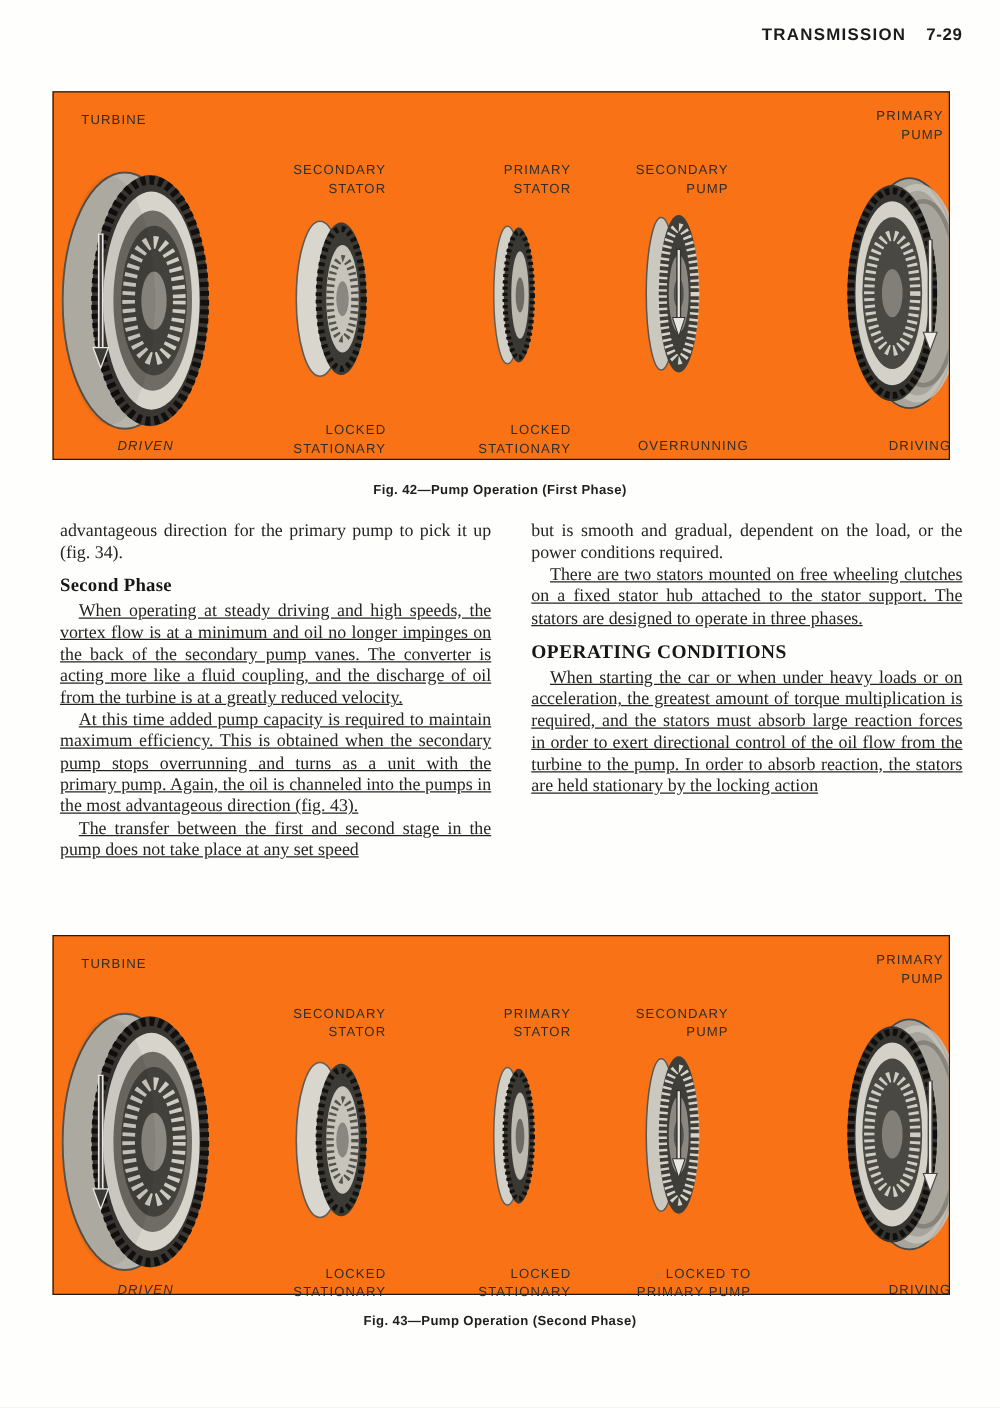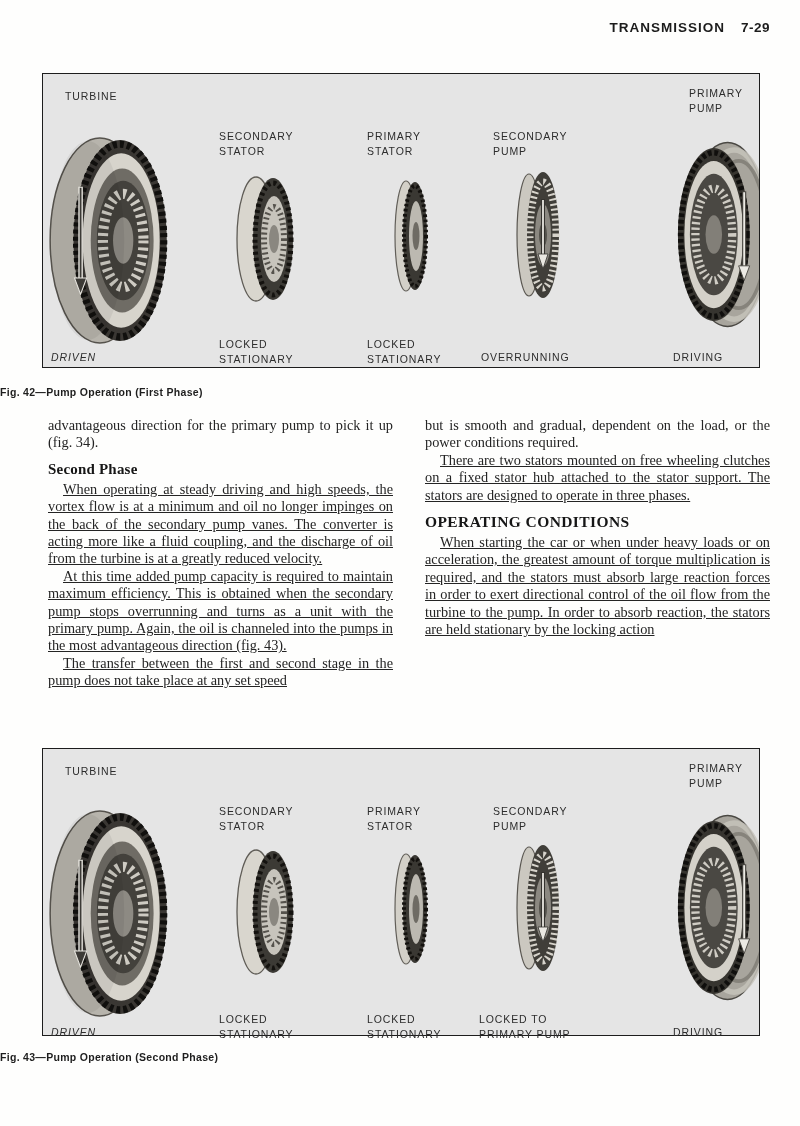--- a/index.html
+++ b/index.html
@@ -14,44 +14,44 @@
   
   .header {
     position:absolute; top:20px; right:30px;
     font-weight:bold; font-size:13.5px; letter-spacing:1px; color:#1c1c1c;
   }
   .header .pgnum { margin-left:16px; letter-spacing:0.5px; }
 
   
   .figbox {
     position:absolute; left:42px; width:718px;
-    border:1.6px solid #1d1d1d; background:#e5e5e5;
+    border:1.6px solid #1d1d1d; background:#f97316;
   }
   #fig42 { top:73px;  height:295px; }
   #fig43 { top:748px; height:288px; }
   .figart { position:absolute; left:0; top:0; }
 
   .lbl {
     position:absolute; font-size:10.5px; letter-spacing:0.9px;
-    color:#2d2d2d; line-height:1.45; text-align:left; white-space:normal;
+    color:#2d2d2d; line-height:1.45; text-align:right; white-space:normal;
   }
   .lbl-turbine { left:22px; top:15px; text-align:left; }
   .lbl-pp      { left:646px; top:12px; width:66px; }
   .lbl-ss      { left:176px; top:55px; width:90px; }
   .lbl-ps      { left:324px; top:55px; width:90px; }
   .lbl-sp      { left:450px; top:55px; width:90px; }
   .lbl-driven  { left:8px;   top:276px; width:88px;font-style:italic; }
   .lbl-lock1   { left:176px; top:263px; width:90px; }
   .lbl-lock2   { left:324px; top:263px; width:90px; }
   .lbl-over    { left:438px; top:276px; width:118px; }
   .lbl-lockto  { left:436px; top:263px; width:122px; }
   .lbl-driving { left:630px; top:276px; width:88px; }
 
   .figcap {
-    position:absolute; left:0; width:800px; text-align:left;
+    position:absolute; left:0; width:800px; text-align:center;
     font-weight:bold; font-size:10.5px; letter-spacing:0.3px; color:#1e1e1e;
   }
   .cap42 { top:386px; }
   .cap43 { top:1051px; }
 
   
   .cols {
     position:absolute; top:417px; left:48px; width:722px;
     display:flex; gap:32px;
     font-family:"Liberation Serif", serif;

